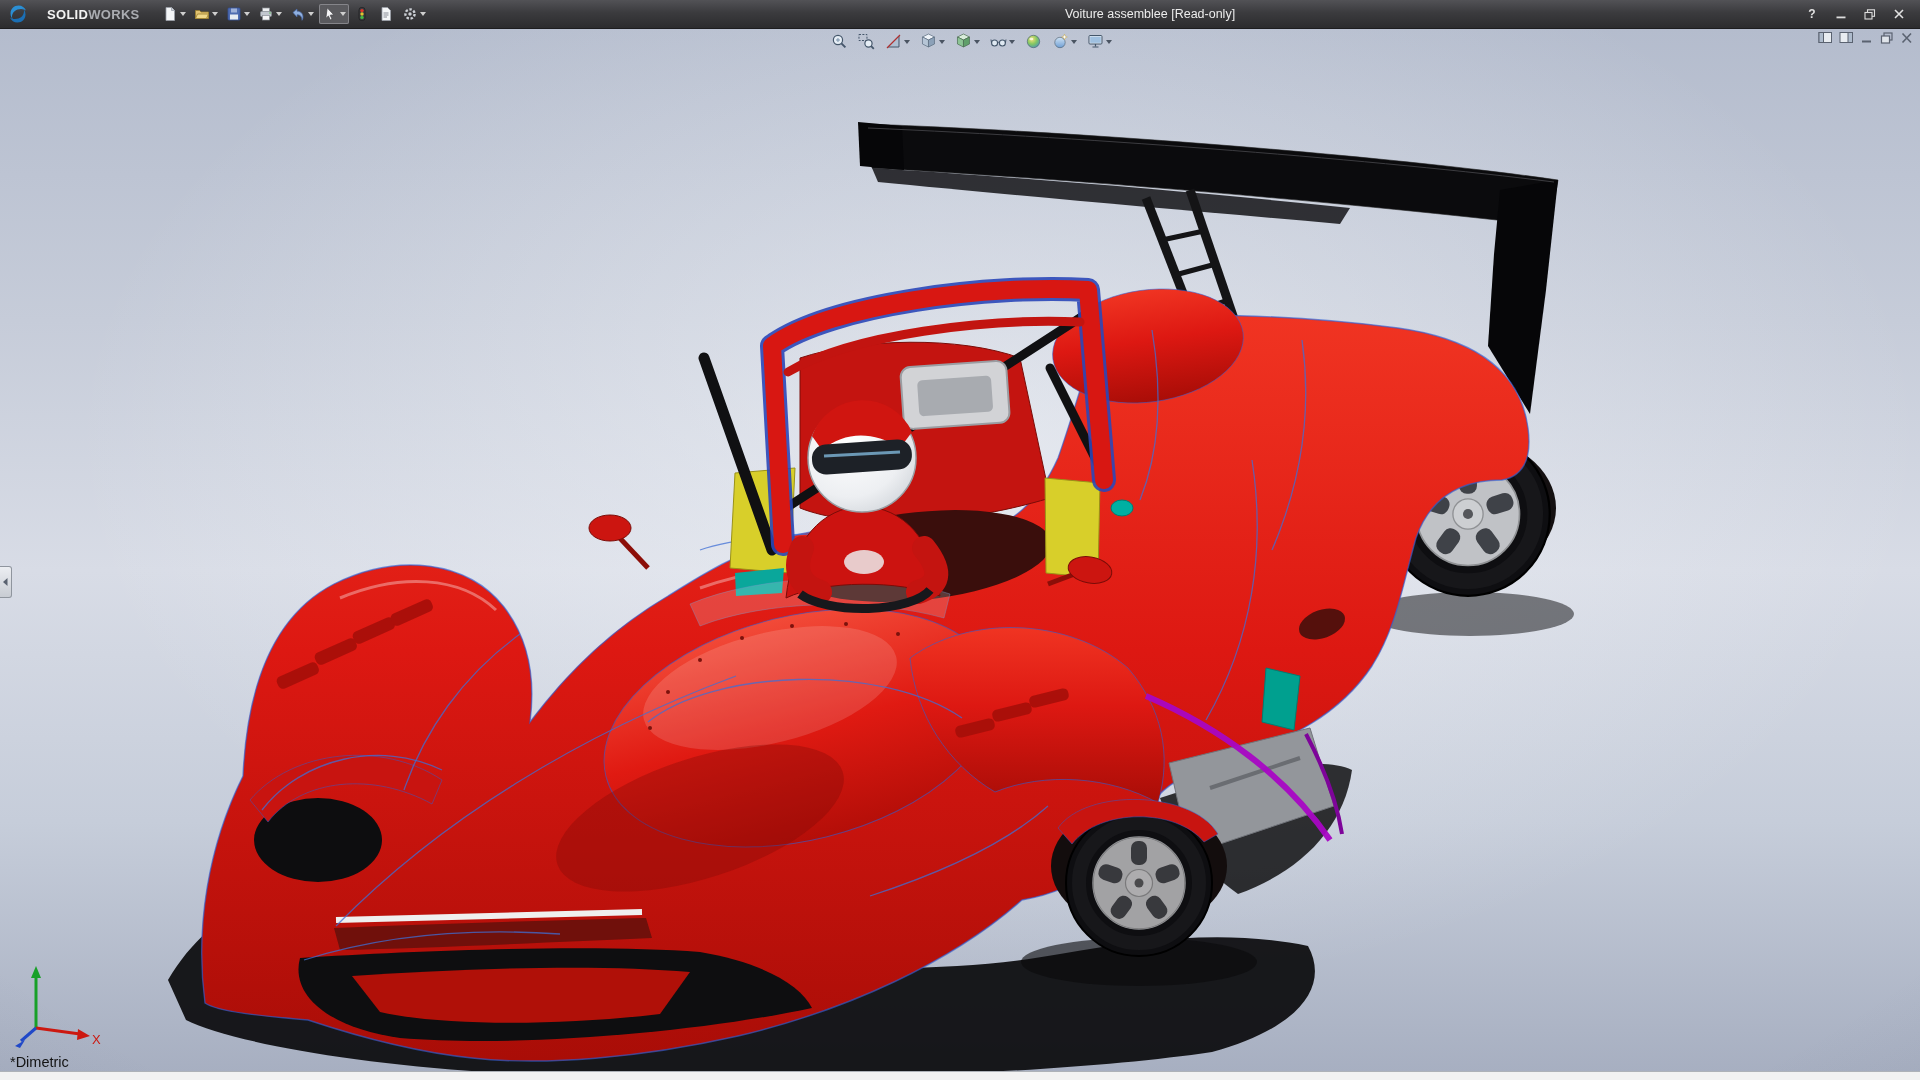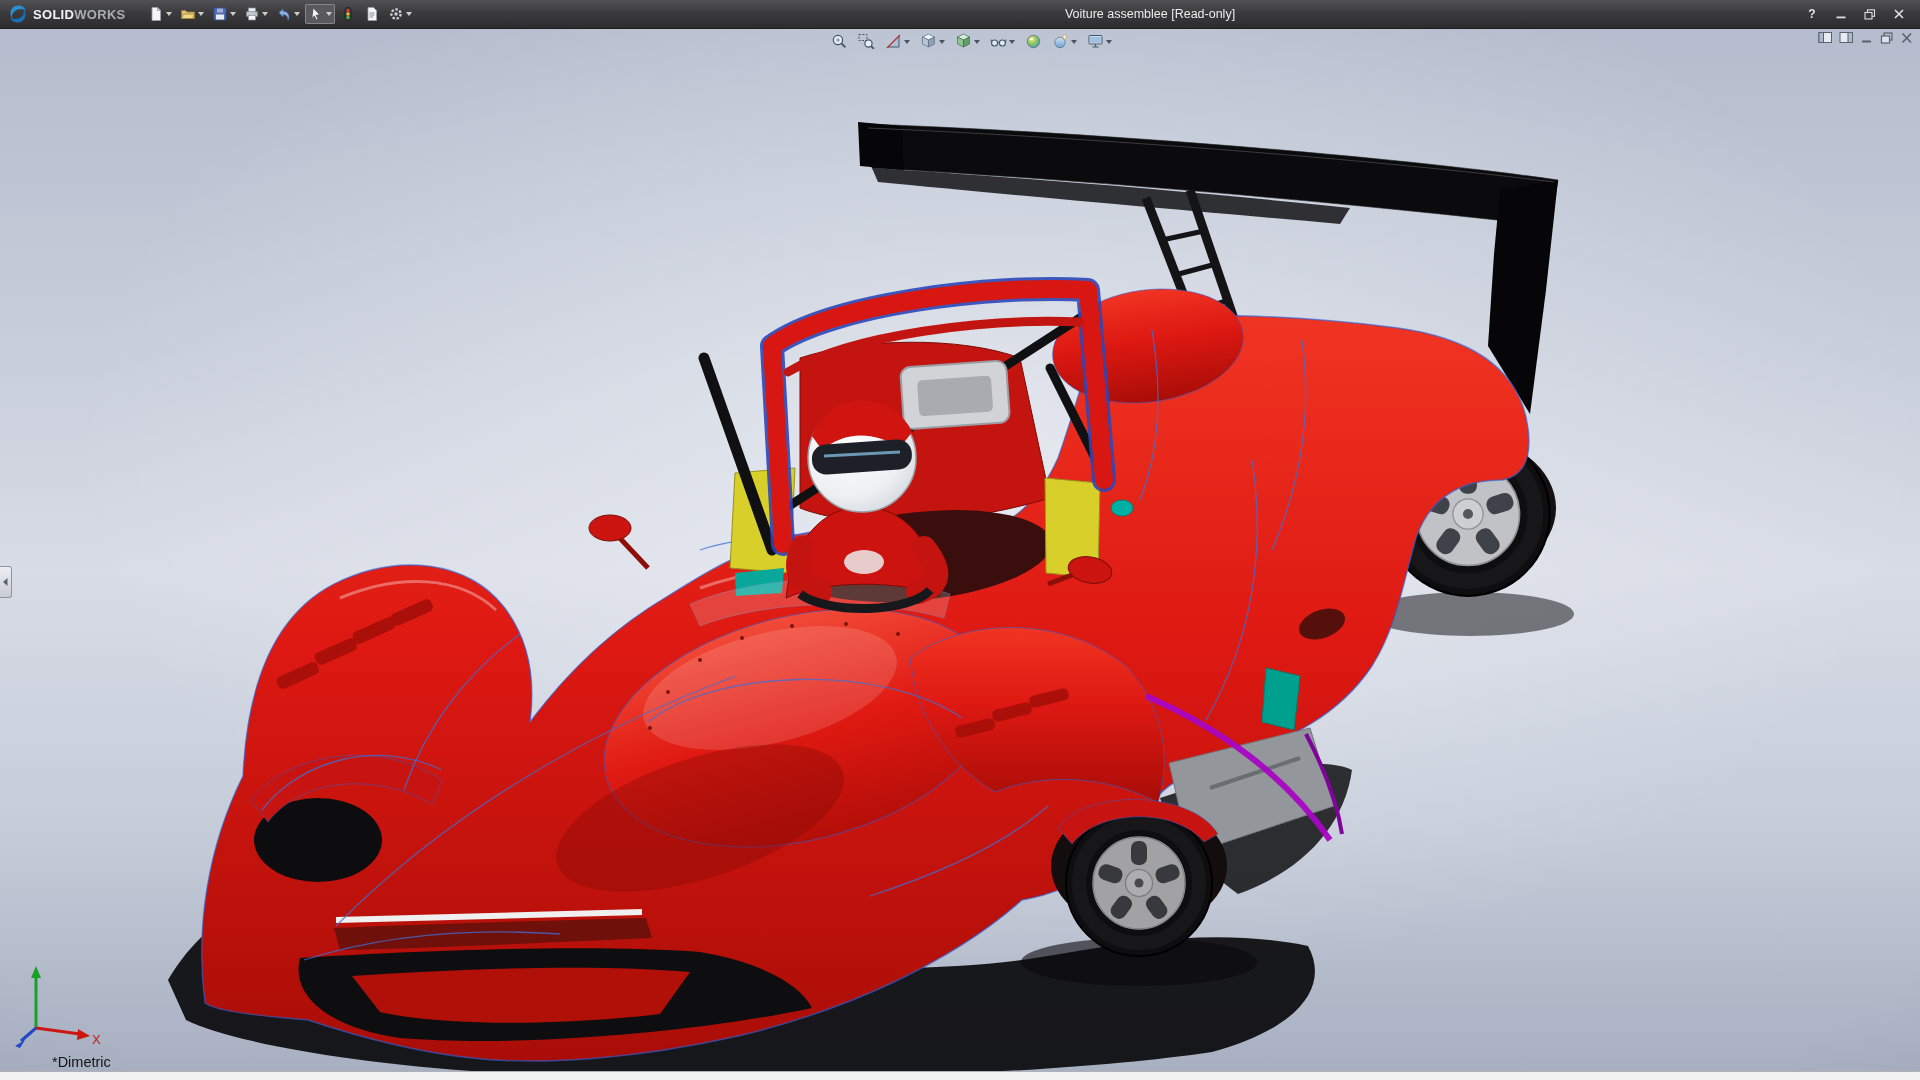--- a/index.html
+++ b/index.html
@@ -4,21 +4,21 @@
 <style>
   html,body{margin:0;padding:0;}
   body{width:1920px;height:1080px;overflow:hidden;position:relative;
        font-family:"Liberation Sans",sans-serif;background:#000;user-select:none;}
 
   
   .titlebar{position:absolute;top:0;left:0;right:0;height:28px;z-index:6;
     background:linear-gradient(#525256,#3b3b3e 45%,#2c2c2e);
     border-bottom:1px solid #1d1d1f;display:flex;align-items:center;color:#ddd;}
   .logo{display:flex;align-items:center;gap:5px;padding:0 12px 0 8px;height:100%;}
-  .logo-text{font-size:13px;font-weight:bold;color:#f2f2f2;letter-spacing:.3px;}
+  .logo-text{font-size:13px;font-weight:bold;color:#f2f2f2;letter-spacing:.3px;margin-left:14px;}
   .logo-text .light{color:#aaacb1;}
   .qat{display:flex;align-items:center;height:100%;margin-left:6px;}
   .qbtn{display:flex;align-items:center;gap:2px;padding:2px 3px;margin:0 1px;border-radius:2px;}
   .qbtn.active{background:#5a5a5e;box-shadow:inset 0 0 0 1px #85858a;}
   .caret{width:0;height:0;border-left:3px solid transparent;border-right:3px solid transparent;border-top:4px solid #cfcfcf;}
   .title-center{position:absolute;top:7px;left:450px;right:70px;text-align:center;
     font-size:12.5px;color:#ececec;pointer-events:none;}
   .winbtns{margin-left:auto;display:flex;align-items:center;gap:3px;padding-right:8px;}
   .wbtn{width:26px;height:18px;display:flex;align-items:center;justify-content:center;border-radius:2px;
     font-size:12px;font-weight:bold;color:#e2e2e2;}
@@ -37,21 +37,21 @@
   .hbtn{display:flex;align-items:center;gap:2px;padding:2px 3px;border-radius:2px;}
   .caret2{width:0;height:0;border-left:3px solid transparent;border-right:3px solid transparent;border-top:4px solid #4a5462;}
 
   .docbtns{position:absolute;top:3px;right:6px;display:flex;gap:6px;z-index:3;align-items:center;}
   .dbtn{display:flex;align-items:center;justify-content:center;}
 
   .panel-tab{position:absolute;left:0;top:538px;width:11px;height:30px;z-index:3;
     background:linear-gradient(#eceef2,#c8ccd3);border:1px solid #8f959e;border-left:none;
     border-radius:0 3px 3px 0;display:flex;align-items:center;justify-content:center;}
 
-  .view-label{position:absolute;left:10px;bottom:2px;font-size:14.5px;color:#131313;z-index:3;margin-left:42px;}
+  .view-label{position:absolute;left:10px;bottom:2px;font-size:14.5px;color:#131313;z-index:3;}
 
   .statusbar{position:absolute;bottom:0;left:0;right:0;height:8px;background:#f2f2f2;
     border-top:1px solid #aeb2b8;z-index:6;}
 </style>
 </head>
 <body>
 
 <div class="titlebar">
   <div class="logo">
     <svg width="20" height="20" viewBox="0 0 20 20">

